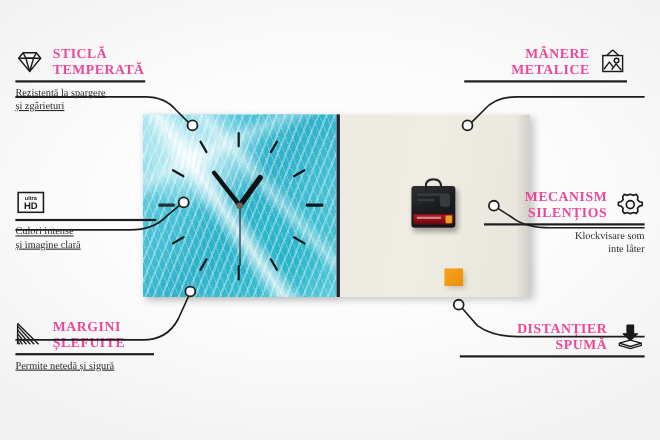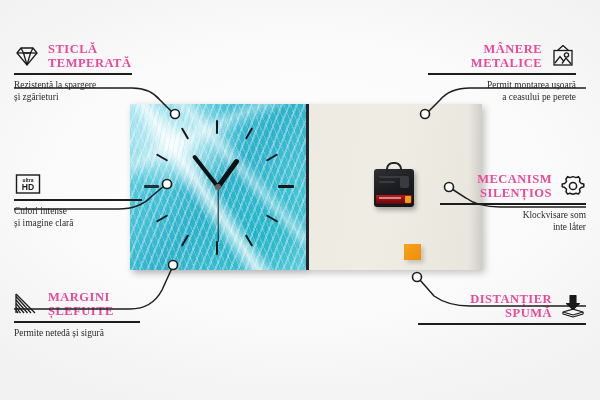--- a/index.html
+++ b/index.html
@@ -96,21 +96,21 @@
     letter-spacing:.5px; color:#ec4899; text-transform:uppercase;
     white-space:pre-line;
   }
   .co-rule { height:1.6px; background:#1d1d1d; margin:3px 0 4px; }
   .co-desc {
     font-family:"Liberation Serif", serif;
     font-size:9.4px; line-height:1.3; color:#2b2b2b; white-space:pre-line;
   }
   .left  .co-head { justify-content:flex-start; }
   .left  .co-title { text-align:left; }
-  .left  .co-desc  { text-align:left; }
+  .left  .co-desc  { text-align:left;text-decoration:underline; }
   .right .co-head { justify-content:flex-end; }
   .right .co-title { text-align:right; }
   .right .co-desc  { text-align:right; }
 
   .ico { flex:0 0 auto; width:26px; height:24px; display:block;text-align:right; }
   .ico svg { width:100%; height:100%; display:block; }
 
   .connector { position:absolute; left:0; top:0; width:600px; height:400px; pointer-events:none; z-index:9; }
 </style>
 </head>
@@ -234,39 +234,37 @@
           </g>
         </svg>
       </span>
       <span class="co-title">MARGINI
 ȘLEFUITE</span>
     </div>
     <div class="co-rule" style="width:126px;"></div>
     <div class="co-desc">Permite netedă și sigură</div>
   </div>
 
-  <div class="callout right" style="right:24px; top:42px; width:148px;">
+  <div class="callout right" style="right:30px; top:42px; width:148px;">
     <div class="co-head">
       <span class="co-title">MÂNERE
 METALICE</span>
       <span class="ico">
         <svg viewBox="0 0 26 24">
           <g fill="none" stroke="#1a1a1a" stroke-width="1.3">
             <path d="M13,1.5 L7.5,6.5 M13,1.5 L18.5,6.5"></path>
             <rect x="4" y="6.5" width="18" height="14.5"></rect>
             <path d="M5,19 L10,12.5 L13.5,17"></path>
             <path d="M12,19.5 L16,14 L21,20"></path>
             <circle cx="16.5" cy="11" r="2.1"></circle>
           </g>
         </svg>
       </span>
     </div>
     <div class="co-rule" style="width:148px; margin-left:auto;"></div>
-    <div class="co-desc">Permit montarea ușoară
-a ceasului pe perete</div>
   </div>
 
   <div class="callout right" style="right:14px; top:172px; width:146px;">
     <div class="co-head">
       <span class="co-title">MECANISM
 SILENȚIOS</span>
       <span class="ico">
         <svg viewBox="0 0 26 24">
           <g fill="none" stroke="#1a1a1a" stroke-width="1.5" stroke-linejoin="round">
             <path d="M13,2.6

